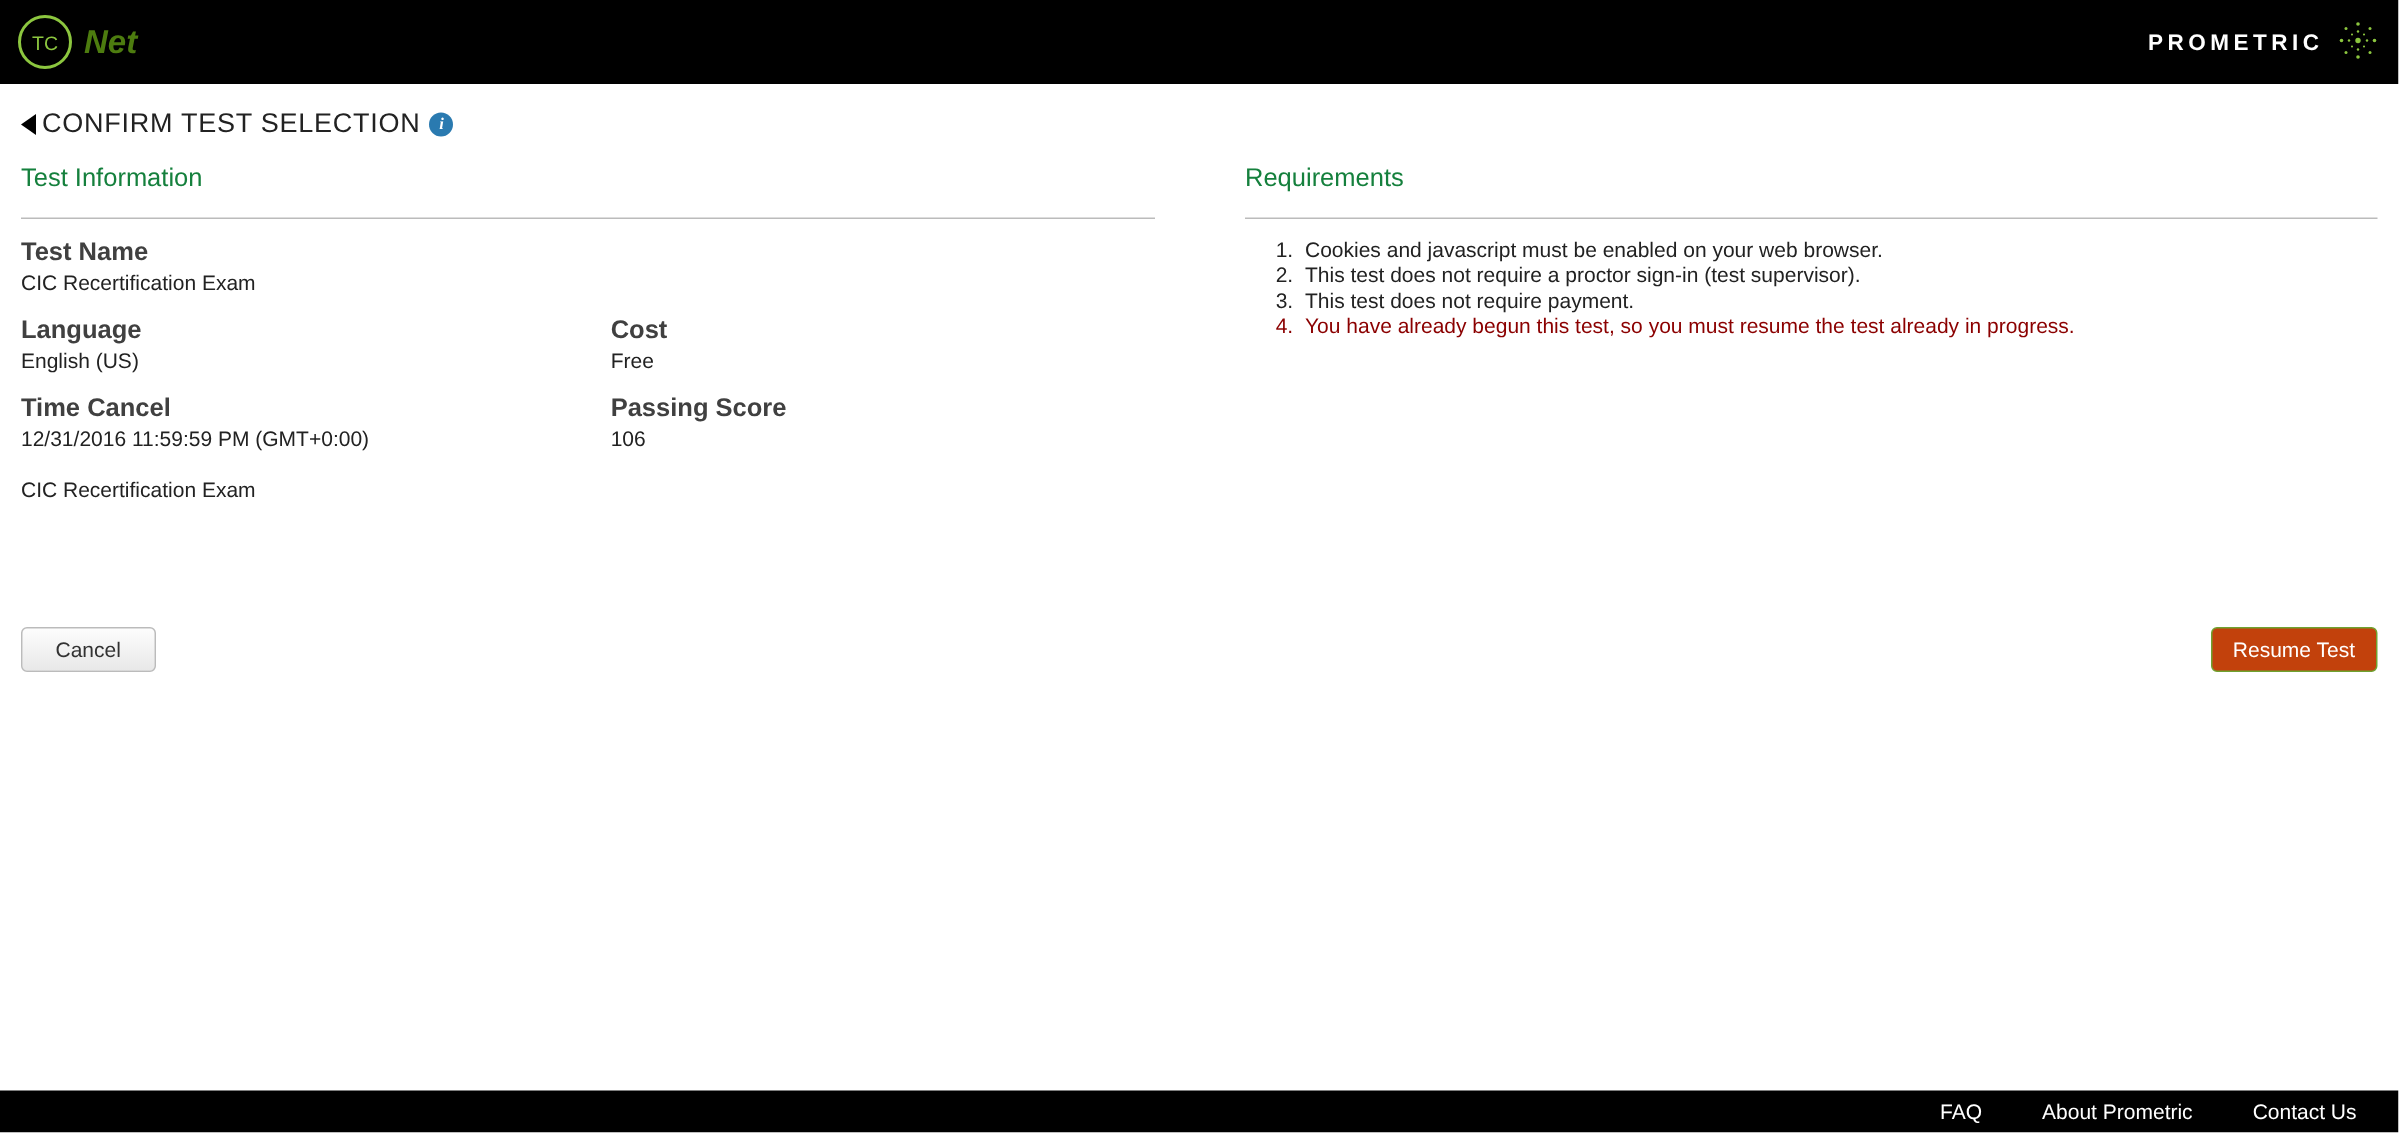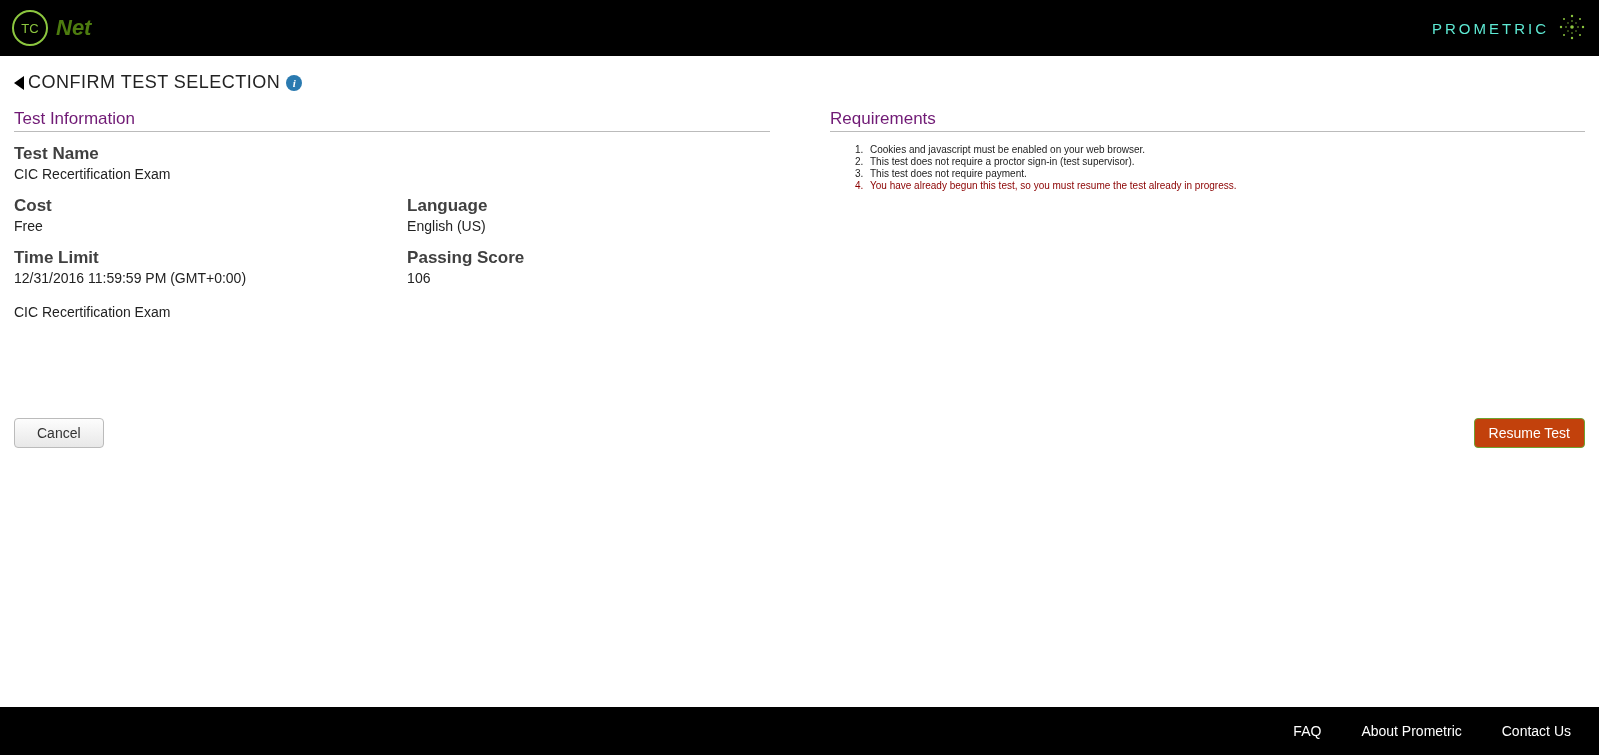--- a/index.html
+++ b/index.html
@@ -47,24 +47,24 @@
       font-style: italic;
       font-size: 22px;
     }
     .logo-right {
       display: flex;
       align-items: center;
       gap: 8px;
       color: #fff;
     }
     .prometric-text {
-      color: #5eead4;
+      color: #ffffff;
       letter-spacing: 3px;
       font-size: 15px;
-      font-weight: normal;
+      font-weight: bold;
       text-align: center;
     }
     .prometric-star {
       color: #8cc63f;
       display: inline-block;
     }
     .page-title-row {
       display: flex;
       align-items: center;
       padding: 16px 14px 6px 14px;
@@ -106,23 +106,23 @@
       gap: 60px;
     }
     .left-col {
       width: 756px;
     }
     .right-col {
       flex: 1;
     }
     .section-heading {
       font-size: 17px;
-      color: #701a75;
+      color: #15803d;
       font-weight: normal;
-      padding-bottom: 2px;
+      padding-bottom: 16px;
       border-bottom: 1px solid #bbb;
       margin-bottom: 12px;
     }
     .field-row {
       display: flex;
       margin-bottom: 14px;
     }
     .field-group {
       flex: 0 0 50%;
     }
@@ -143,21 +143,21 @@
       margin-top: 18px;
     }
     .description-text {
       font-size: 14px;
       color: #222;
       margin-top: 6px;
     }
     .requirements-list {
       list-style: decimal;
       padding-left: 36px;
-      font-size: 10px;
+      font-size: 14px;
       color: #222;
     }
     .requirements-list li {
       margin-bottom: 1px;
       padding-left: 4px;
     }
     .requirements-list li.warning {
       color: #8b0000;
     }
     .button-row {
@@ -185,21 +185,21 @@
       border: 1px solid #6fa230;
       color: #fff;
       padding: 6px 14px;
     }
     .footer {
       position: absolute;
       bottom: 0;
       left: 0;
       right: 0;
       background: #000;
-      height: 48px;
+      height: 28px;
       display: flex;
       align-items: center;
       justify-content: flex-end;
       padding: 0 28px;
       gap: 40px;
     }
     .footer a {
       color: #fff;
       text-decoration: none;
       font-size: 14px;
@@ -253,32 +253,32 @@
 
     <div class="field-row">
       <div class="field-group">
         <div class="field-label">Test Name</div>
         <div class="field-value">CIC Recertification Exam</div>
       </div>
     </div>
 
     <div class="field-row field-half">
       <div class="field-group">
+        <div class="field-label">Language</div>
+        <div class="field-value">English (US)</div>
+      </div>
+      <div class="field-group">
         <div class="field-label">Cost</div>
         <div class="field-value">Free</div>
       </div>
-      <div class="field-group">
-        <div class="field-label">Language</div>
-        <div class="field-value">English (US)</div>
-      </div>
     </div>
 
     <div class="field-row field-half">
       <div class="field-group">
-        <div class="field-label">Time Limit</div>
+        <div class="field-label">Time Cancel</div>
         <div class="field-value">12/31/2016 11:59:59 PM (GMT+0:00)</div>
       </div>
       <div class="field-group">
         <div class="field-label">Passing Score</div>
         <div class="field-value">106</div>
       </div>
     </div>
 
     <div class="description-section">
       <div class="description-text">CIC Recertification Exam</div>

